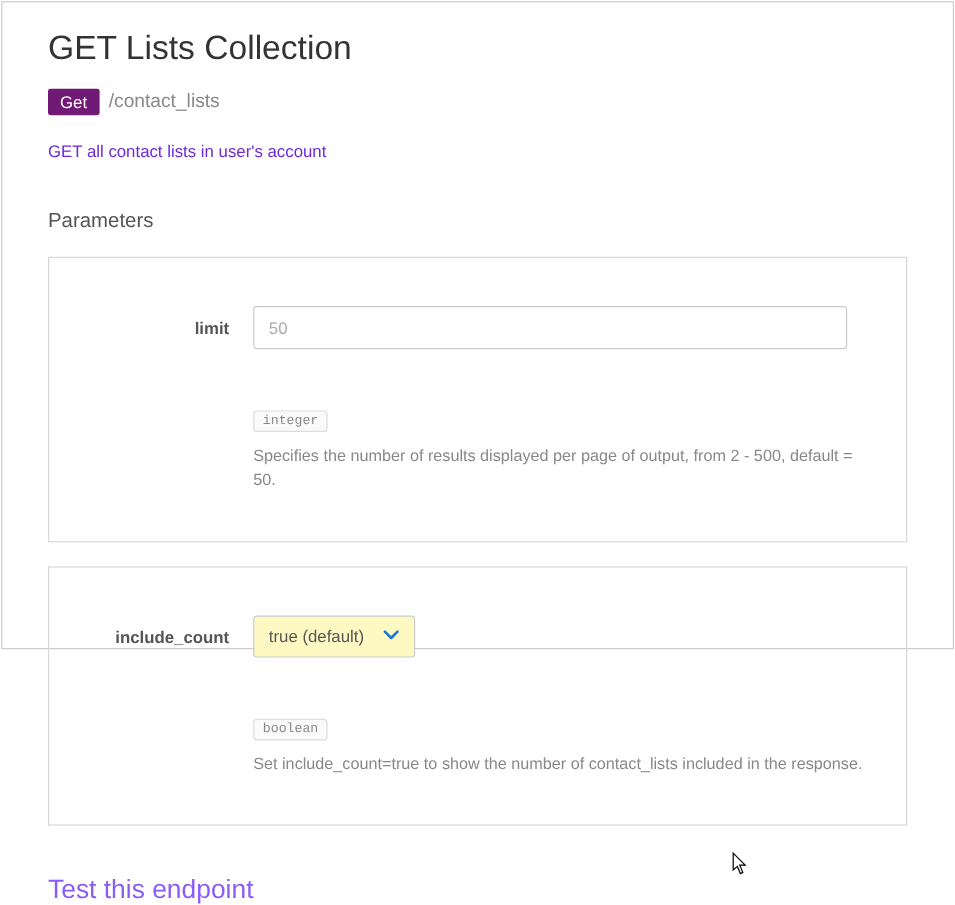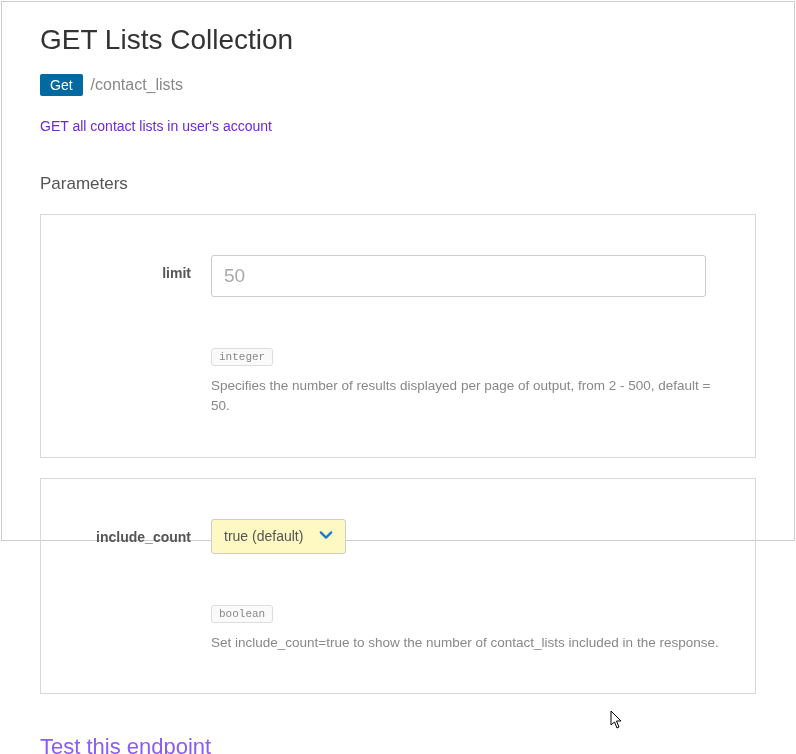--- a/index.html
+++ b/index.html
@@ -27,21 +27,21 @@
       font-weight: 400;
       color: #333;
       margin-bottom: 18px;
     }
     .endpoint-line {
       display: flex;
       align-items: center;
       margin-bottom: 22px;
     }
     .method-badge {
-      background: #0369a1;
+      background: #701a75;
       color: #fff;
       font-size: 14px;
       padding: 3px 10px;
       border-radius: 2px;
       margin-right: 8px;
     }
     .endpoint-path {
       color: #888;
       font-size: 16px;
     }
@@ -76,21 +76,21 @@
     }
     .param-content {
       flex: 1;
     }
     .text-input {
       width: 100%;
       max-width: 495px;
       border: 1px solid #ccc;
       border-radius: 3px;
       padding: 9px 12px;
-      font-size: 19px;
+      font-size: 14px;
       color: #333;
       margin-bottom: 10px;
     }
     .text-input::placeholder {
       color: #aaa;
     }
     .select-box {
       border: 1px solid #ccc;
       border-radius: 3px;
       padding: 8px 12px;

